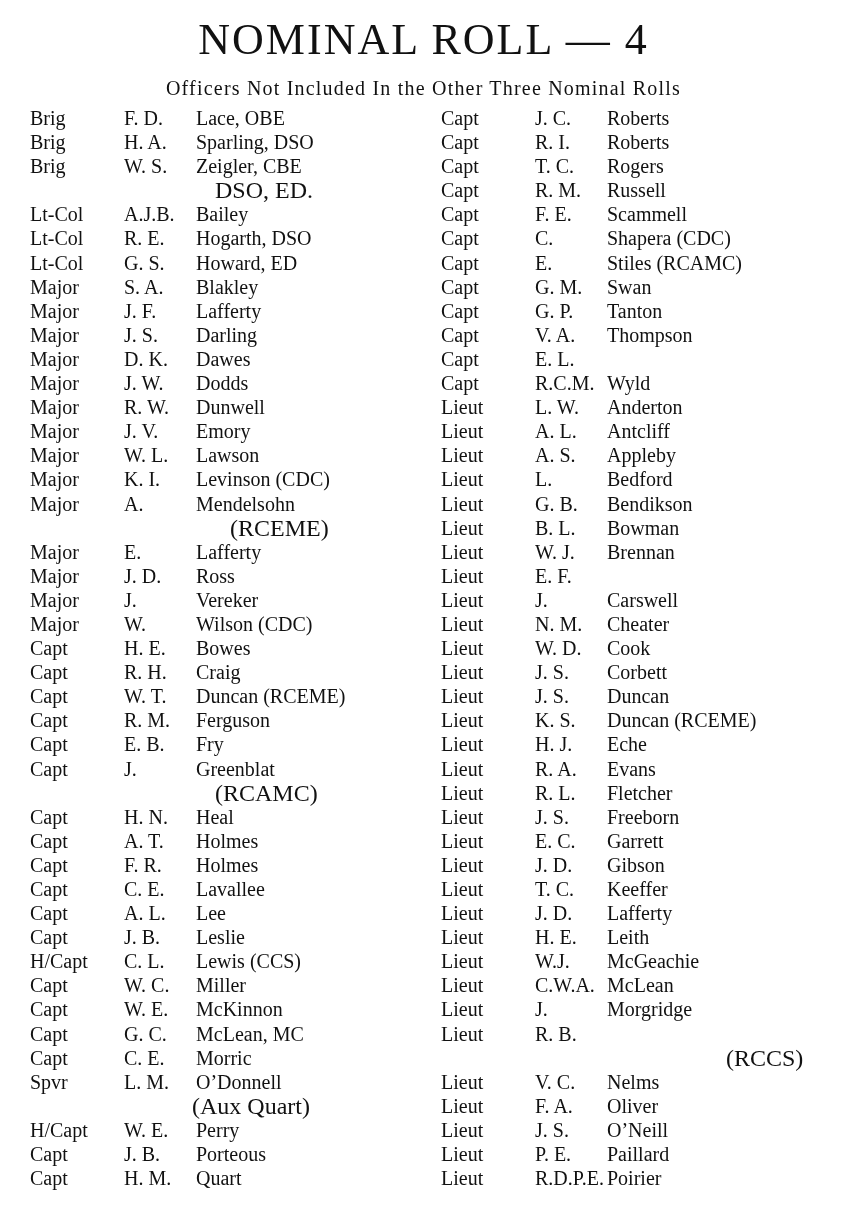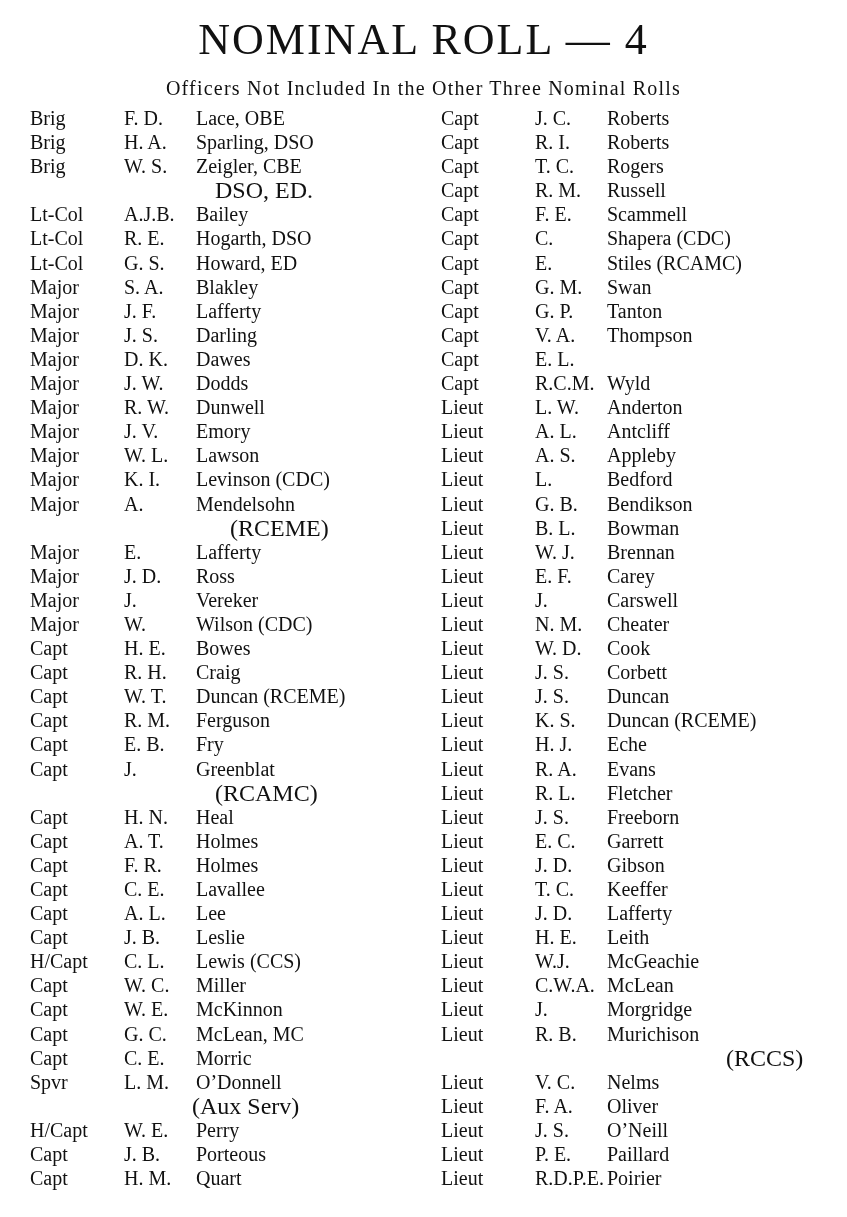--- a/index.html
+++ b/index.html
@@ -283,21 +283,21 @@
         <div class="row">
           <span class="rank">Capt</span>
           <span class="initials">C. E.</span>
           <span class="surname">Morric</span>
         </div>
         <div class="row">
           <span class="rank">Spvr</span>
           <span class="initials">L. M.</span>
           <span class="surname">O’Donnell</span>
         </div>
-        <div class="cont indent-auxserv">(Aux Serv)</div>
+        <div class="cont indent-auxserv">(Aux Quart)</div>
         <div class="row">
           <span class="rank">H/Capt</span>
           <span class="initials">W. E.</span>
           <span class="surname">Perry</span>
         </div>
         <div class="row">
           <span class="rank">Capt</span>
           <span class="initials">J. B.</span>
           <span class="surname">Porteous</span>
         </div>
@@ -398,21 +398,20 @@
           <span class="surname">Bowman</span>
         </div>
         <div class="row">
           <span class="rank">Lieut</span>
           <span class="initials">W. J.</span>
           <span class="surname">Brennan</span>
         </div>
         <div class="row">
           <span class="rank">Lieut</span>
           <span class="initials">E. F.</span>
-          <span class="surname">Carey</span>
         </div>
         <div class="row">
           <span class="rank">Lieut</span>
           <span class="initials">J.</span>
           <span class="surname">Carswell</span>
         </div>
         <div class="row">
           <span class="rank">Lieut</span>
           <span class="initials">N. M.</span>
           <span class="surname">Cheater</span>
@@ -493,21 +492,20 @@
           <span class="surname">McLean</span>
         </div>
         <div class="row">
           <span class="rank">Lieut</span>
           <span class="initials">J.</span>
           <span class="surname">Morgridge</span>
         </div>
         <div class="row">
           <span class="rank">Lieut</span>
           <span class="initials">R. B.</span>
-          <span class="surname">Murichison</span>
         </div>
         <div class="cont indent-rccs">(RCCS)</div>
         <div class="row">
           <span class="rank">Lieut</span>
           <span class="initials">V. C.</span>
           <span class="surname">Nelms</span>
         </div>
         <div class="row">
           <span class="rank">Lieut</span>
           <span class="initials">F. A.</span>

